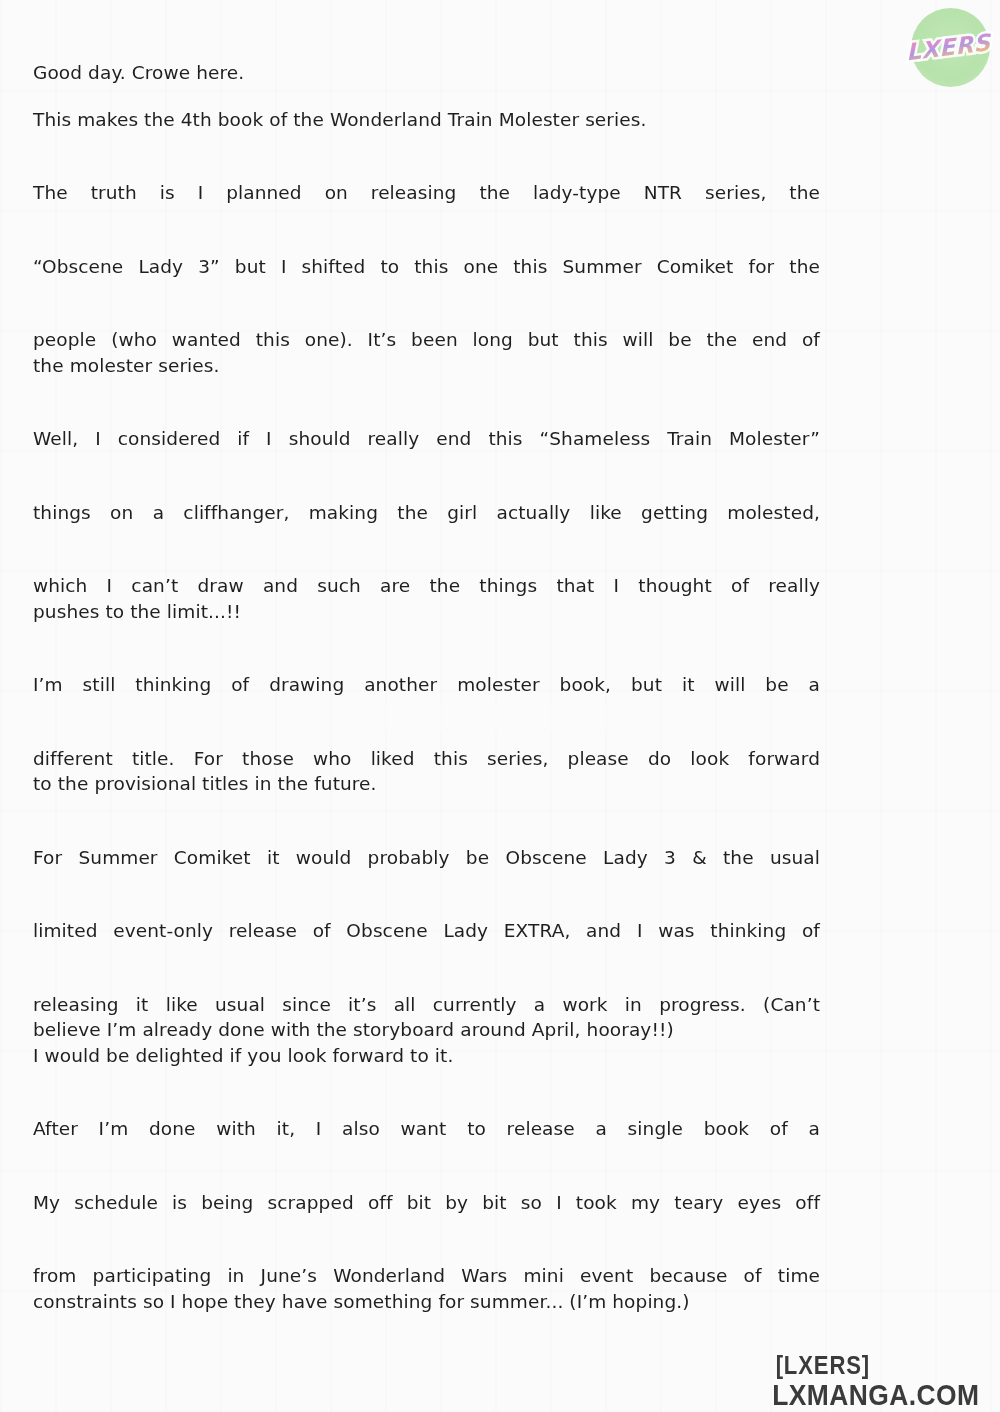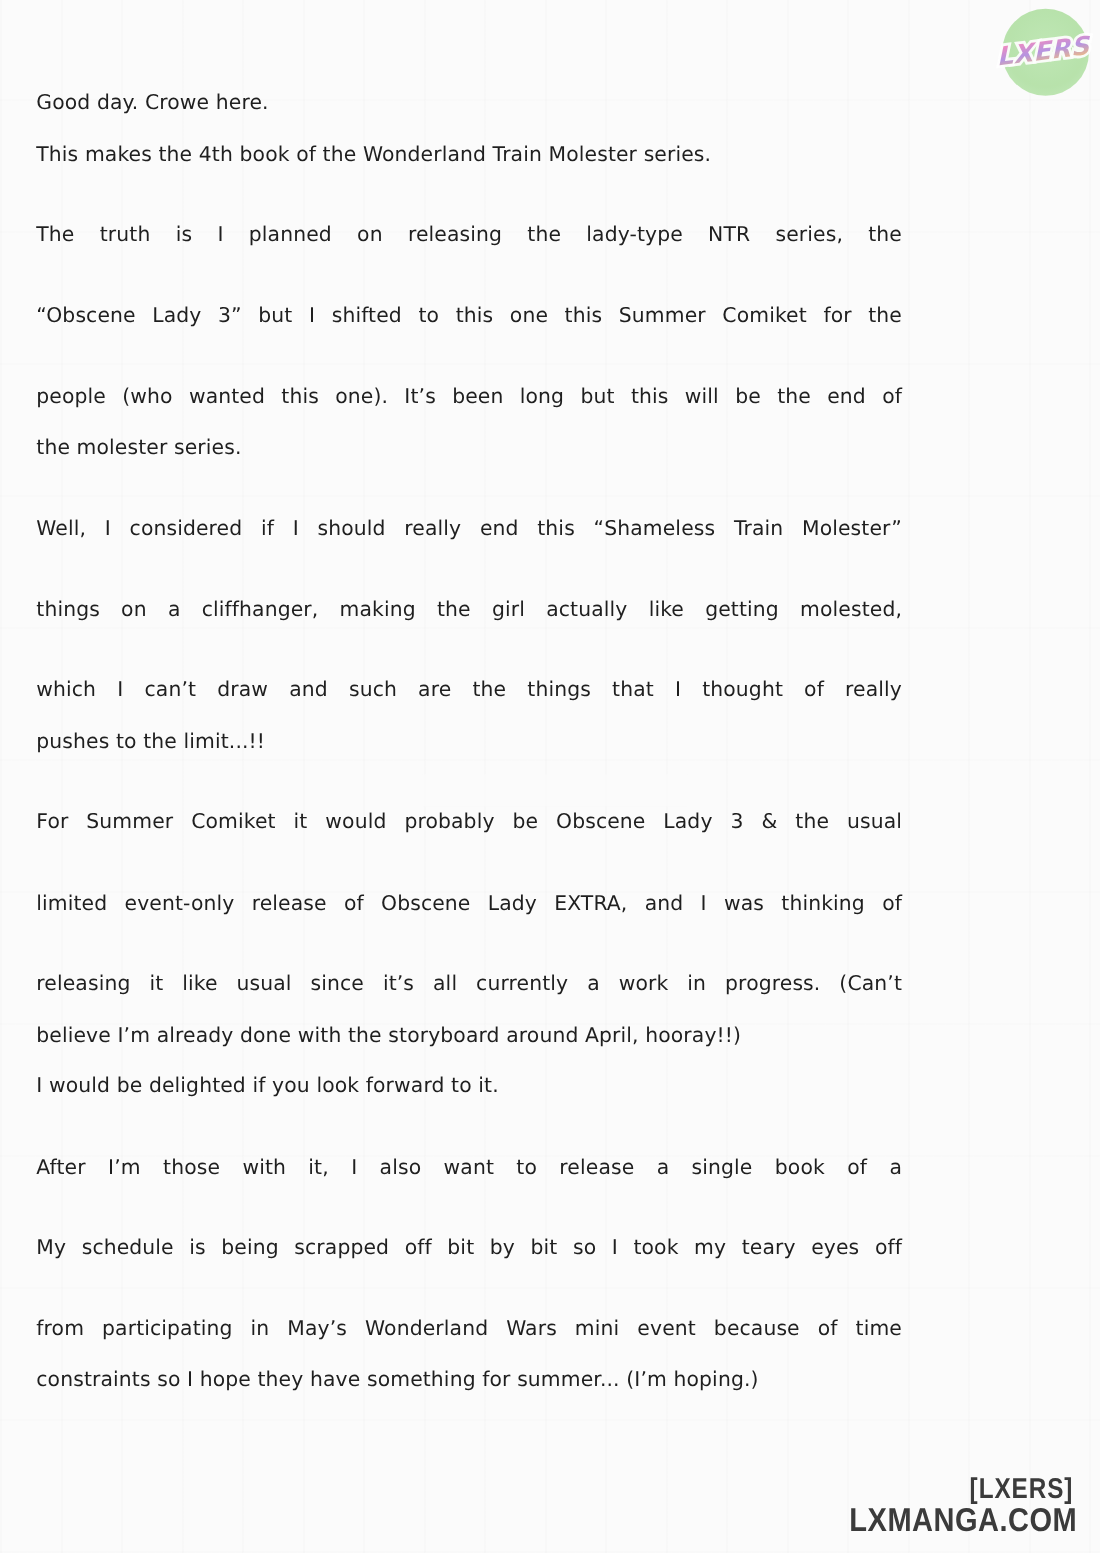--- a/index.html
+++ b/index.html
@@ -24,21 +24,21 @@
   
   .content{
     position:absolute;left:33px;top:60px;width:787px;
     font-size:18.5px;line-height:25.5px;
     letter-spacing:.1px;
   }
   .para{margin:0;}
   .para.gap{margin-bottom:21px;}
   .line{min-height:25.5px;}
   .jline{text-align:justify;text-align-last:justify;margin-top:48px;}
-  .nline{text-align:center;text-align-last:left;margin-top:21px;}
+  .nline{text-align:center;text-align-last:left;}
 
   
   .wm-fade-1{
     position:absolute;left:384px;top:704px;width:241px;height:29px;
     background:rgba(251,251,251,0.50);
     pointer-events:none;
   }
   .wm-fade-2{
     position:absolute;left:470px;top:706px;width:110px;height:25px;
     background:rgba(251,251,251,0.28);
@@ -69,22 +69,22 @@
   }
   .badge-fill{
     position:relative;
     background:linear-gradient(175deg,#ec84bd 12%,#b18ddf 48%,#f3ba72 88%);
     -webkit-background-clip:text;background-clip:text;
     color:transparent;
   }
 
   
   .footer-logo{
-    position:absolute;right:7px;bottom:12px;
-    text-align:right;
+    position:absolute;right:7px;bottom:0;
+    text-align:left;
     color:#3b3b3b;
     font-family:"Liberation Sans",sans-serif;
     font-weight:bold;
     margin-top:20px;
   }
   .footer-line1{
     font-size:26px;letter-spacing:1px;
     transform:scaleX(.85);transform-origin:center;
   }
   .footer-line2{
@@ -116,35 +116,40 @@
         <div class="line jline">“Obscene Lady 3” but I shifted to this one this Summer Comiket for the</div>
         <div class="line jline">people (who wanted this one). It’s been long but this will be the end of</div>
         <div class="line nline">the molester series.</div>
       </div>
       <div class="para">
         <div class="line jline">Well, I considered if I should really end this “Shameless Train Molester”</div>
         <div class="line jline">things on a cliffhanger, making the girl actually like getting molested,</div>
         <div class="line jline">which I can’t draw and such are the things that I thought of really</div>
         <div class="line nline">pushes to the limit...!!</div>
       </div>
+      <div class="para gap">
+        <div class="line jline">I’m still thinking of drawing another molester book, but it will be a</div>
+        <div class="line jline">different title. For those who liked this series, please do look forward</div>
+        <div class="line nline">to the provisional titles in the future.</div>
+      </div>
       <div class="para">
         <div class="line jline">For Summer Comiket it would probably be Obscene Lady 3 &amp; the usual</div>
         <div class="line jline">limited event-only release of Obscene Lady EXTRA, and I was thinking of</div>
         <div class="line jline">releasing it like usual since it’s all currently a work in progress. (Can’t</div>
         <div class="line nline">believe I’m already done with the storyboard around April, hooray!!)</div>
       </div>
       <div class="para">
         <div class="line nline">I would be delighted if you look forward to it.</div>
       </div>
       <div class="para gap">
-        <div class="line jline">After I’m those with it, I also want to release a single book of a</div>
+        <div class="line jline">After I’m done with it, I also want to release a single book of a</div>
       </div>
       <div class="para">
         <div class="line jline">My schedule is being scrapped off bit by bit so I took my teary eyes off</div>
-        <div class="line jline">from participating in May’s Wonderland Wars mini event because of time</div>
+        <div class="line jline">from participating in June’s Wonderland Wars mini event because of time</div>
         <div class="line nline">constraints so I hope they have something for summer... (I’m hoping.)</div>
       </div>
     </div>
 
   <div class="wm-fade-1"></div>
   <div class="wm-fade-2"></div>
 
   <div class="footer-logo">
     <div class="footer-line1">[LXERS]</div>
     <div class="footer-line2">LXMANGA.COM</div>

